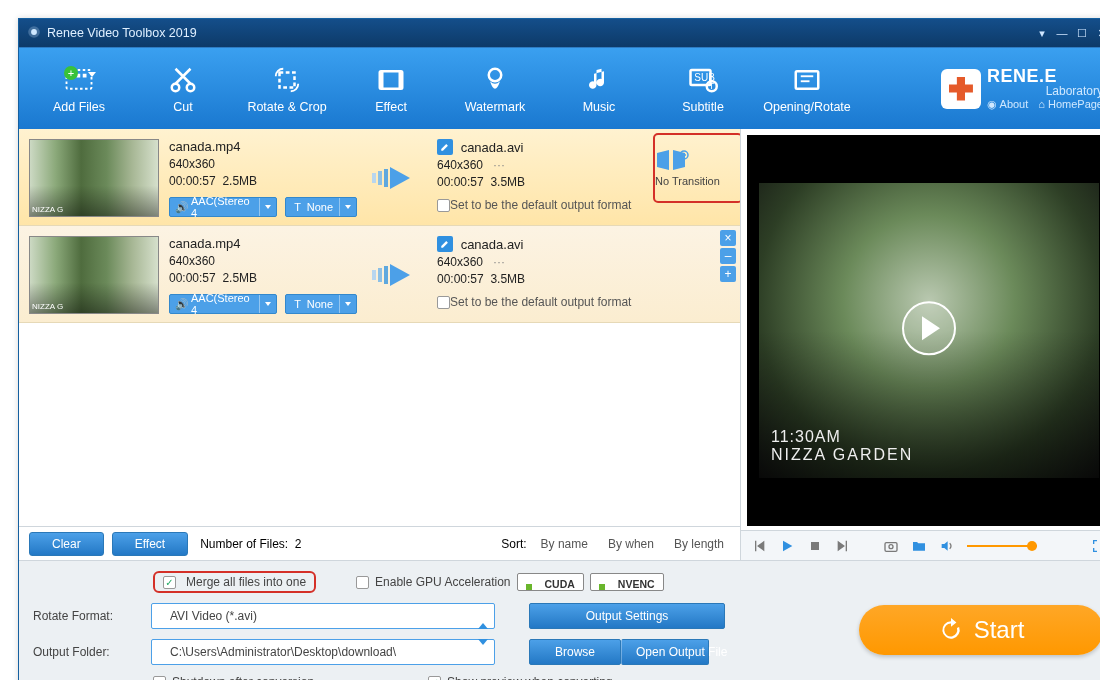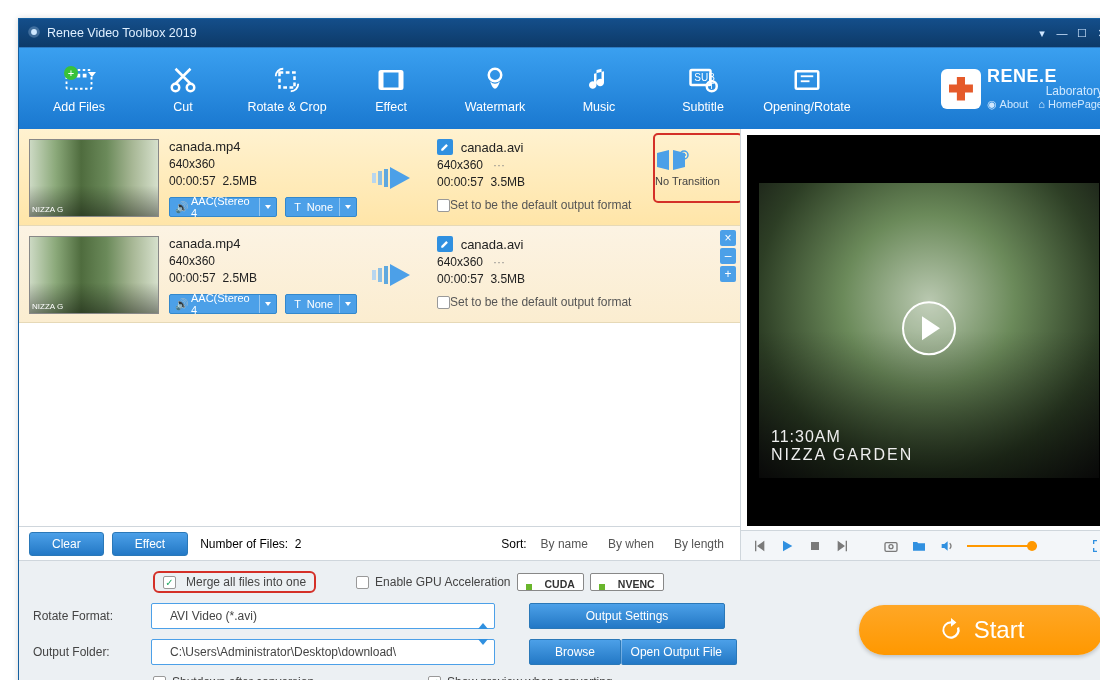--- a/index.html
+++ b/index.html
@@ -550,21 +550,21 @@
         <label>Output Folder:</label>
         <div class="combo">
           <span>C:\Users\Administrator\Desktop\download\</span>
           <span class="dd"><span class="caret-dn"></span></span>
         </div>
         <div style="width:18px"></div>
         <div class="blue-group">
           <div class="blue-btn" style="width:92px;justify-content:center">
               <span>Browse</span>
             </div>
-          <div class="blue-btn" style="width:116px;justify-content:flex-end">
+          <div class="blue-btn" style="width:88px;justify-content:flex-start">
               <span>Open Output File</span>
             </div>
         </div>
       </div>
 
       <div class="form-row" style="margin-left:120px; gap:40px;">
         <span style="display:flex;gap:6px;align-items:center">
           <span class="cbx"></span>
           <span>Shutdown after conversion</span>
         </span>

